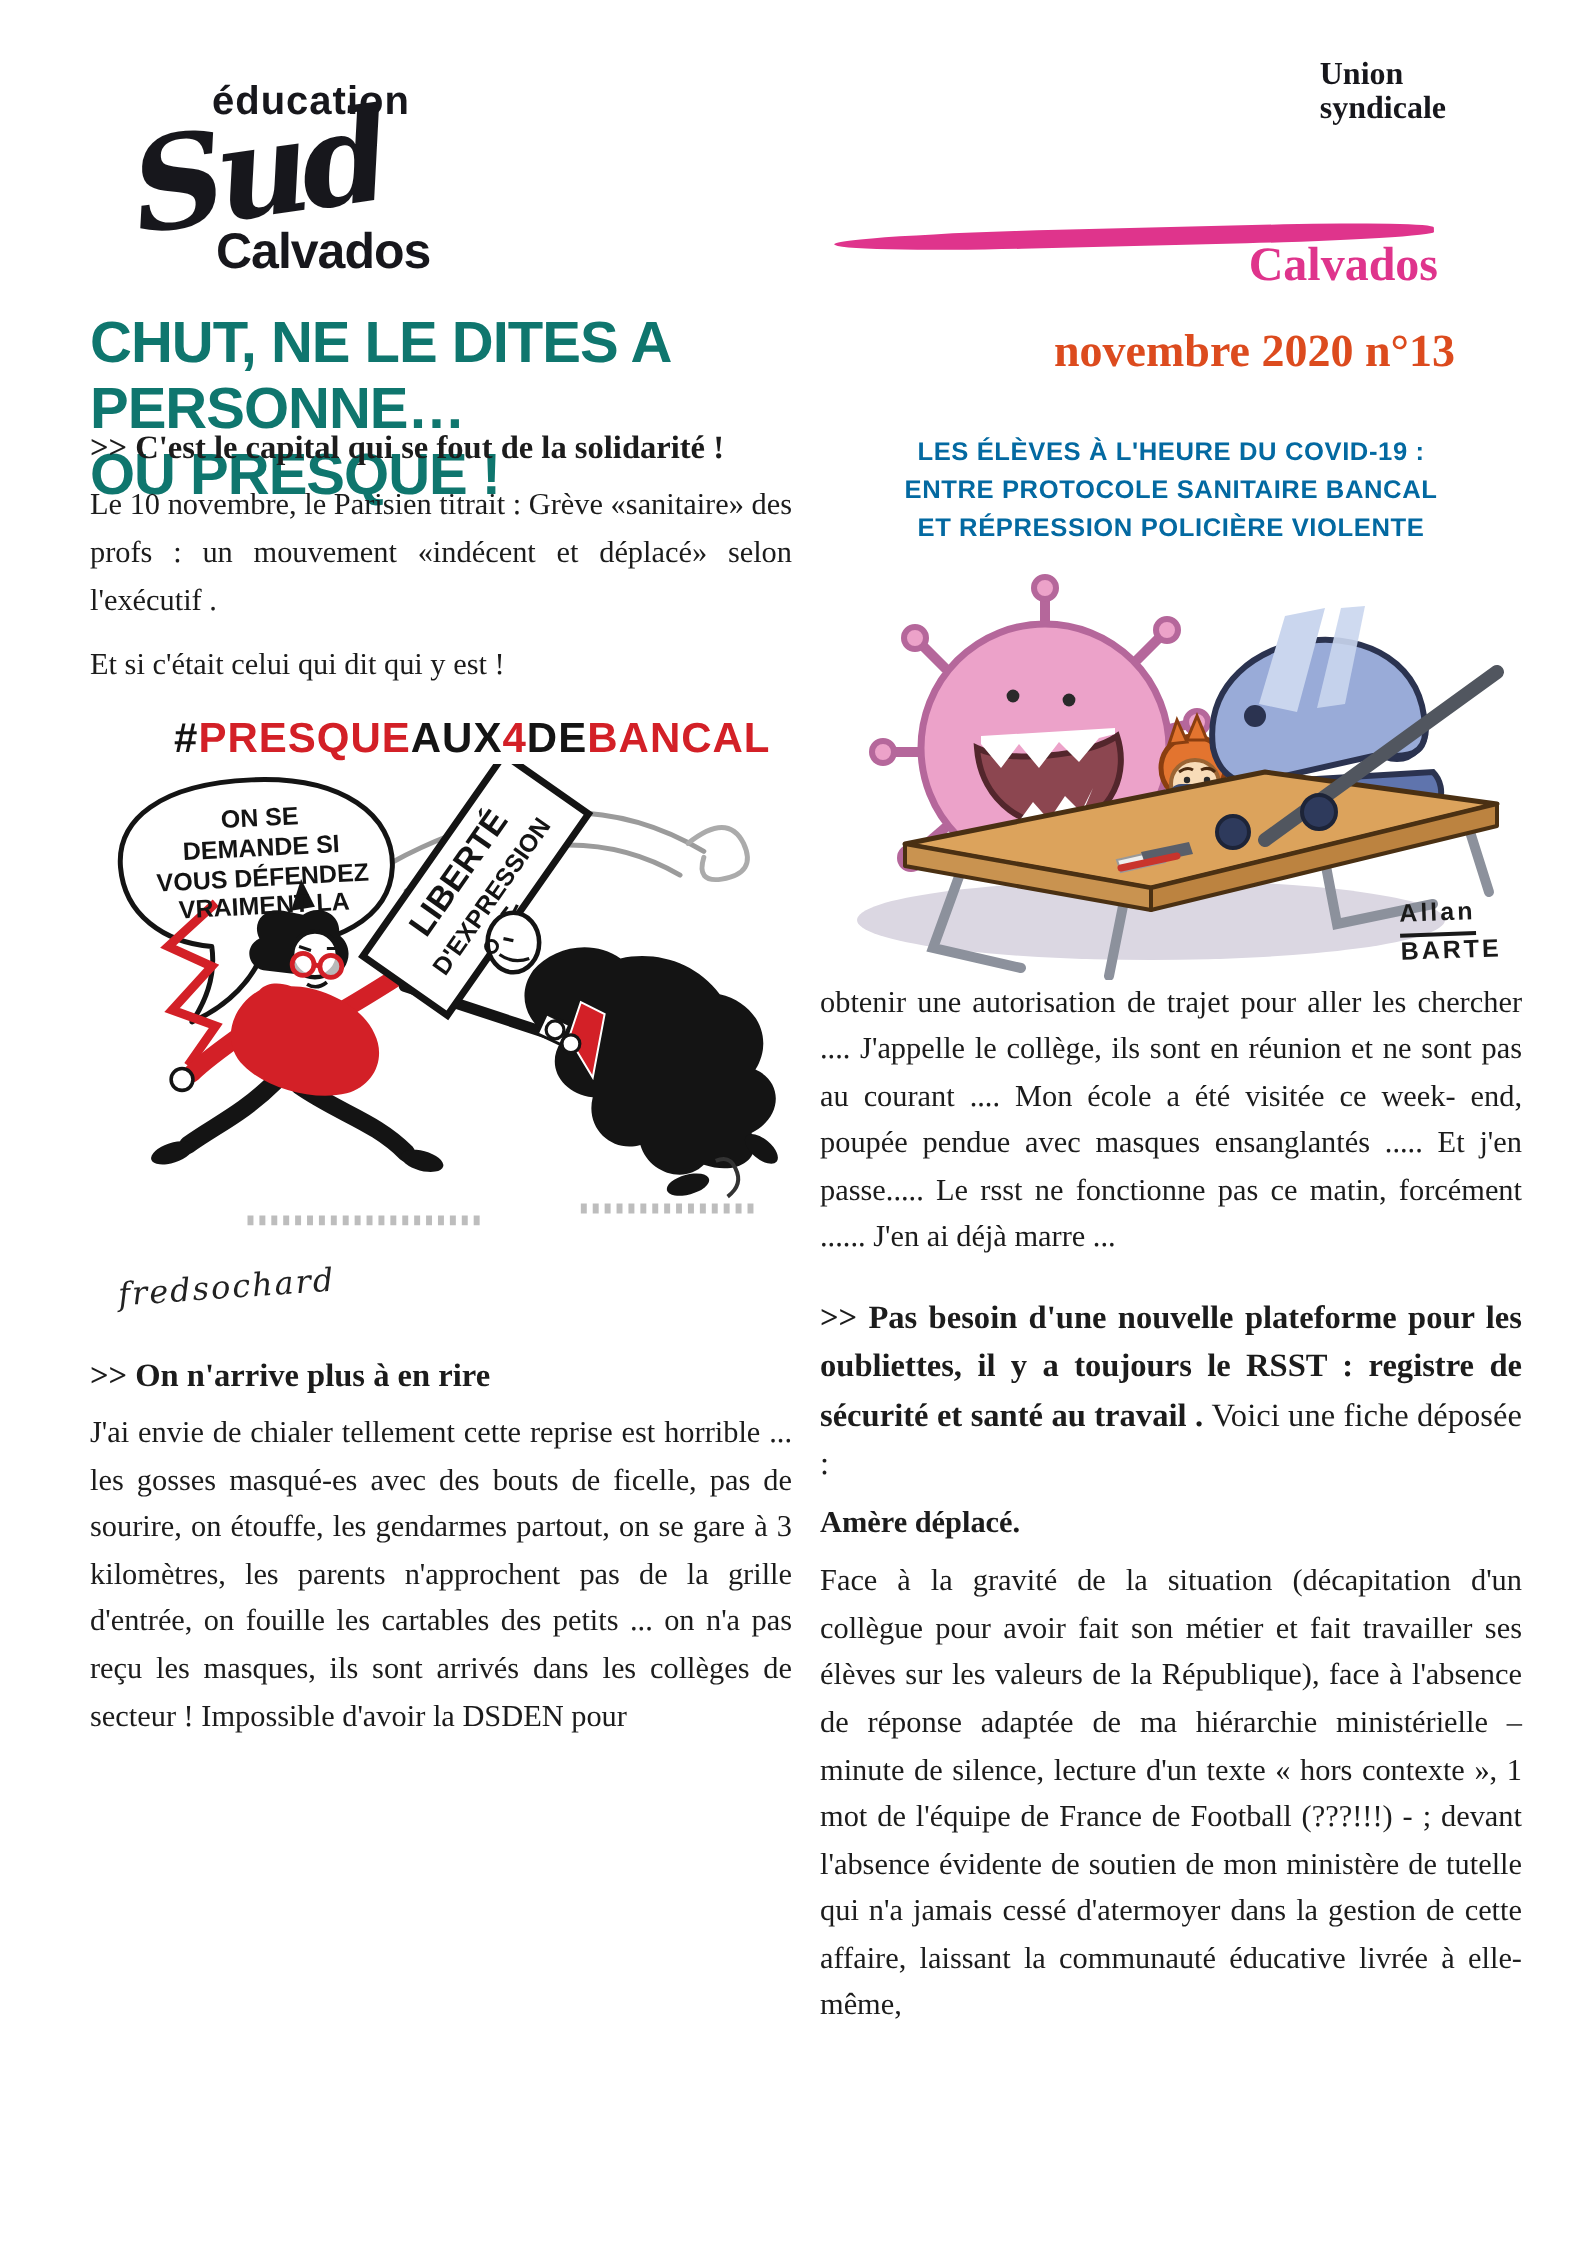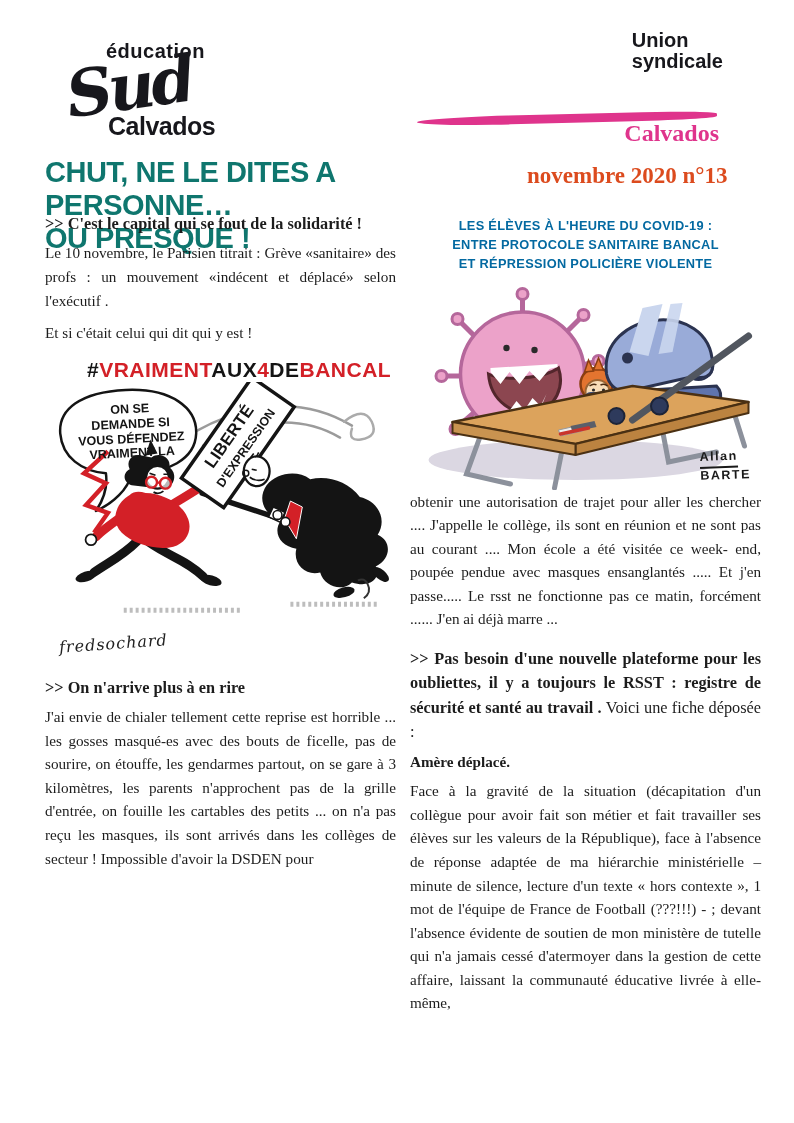--- a/index.html
+++ b/index.html
@@ -9,22 +9,22 @@
   
   .logo-sud{position:absolute;left:70px;top:40px;width:170px;height:118px;color:#17171c;}
   .sud-education{margin-left:36px;font-family:"Liberation Sans",sans-serif;font-weight:700;
         font-size:20px;letter-spacing:.5px;}
   .sud-script{margin-top:-14px;margin-left:-4px;font-family:"DejaVu Serif",serif;font-style:italic;
         font-weight:900;font-size:64px;letter-spacing:-4px;transform:rotate(-8deg);display:inline-block;}
   .sud-calvados{margin-top:-12px;margin-left:38px;font-family:"Liberation Sans",sans-serif;
         font-weight:900;font-size:25px;letter-spacing:-0.5px;}
 
   .logo-soli{position:absolute;left:413px;top:24px;width:350px;height:120px;color:#17171c;}
-  .soli-union{position:absolute;right:40px;top:6px;font-family:Liberation Sans, sans-serif;
-        font-weight:700;font-size:20px;line-height:1.05;white-space:pre-line;}
+  .soli-union{position:absolute;right:40px;top:6px;font-family:Liberation Serif, serif;
+        font-weight:700;font-size:16px;line-height:1.05;white-space:pre-line;}
   .soli-main{position:absolute;left:0;top:24px;font-family:"Liberation Serif",serif;
         font-weight:900;font-size:57px;letter-spacing:-1px;}
   .soli-underline{position:absolute;left:4px;top:90px;width:300px;height:9px;background:#df328c;
         background:#df348c;border-radius:60% 40% 50% 50%/80% 60% 60% 80%;transform:rotate(-1.4deg);}
   .soli-calvados{position:absolute;right:44px;top:96px;font-family:"Liberation Serif",serif;
         font-weight:900;font-size:24px;color:#df348c;}
 
   
   .masthead{position:absolute;left:45px;top:156px;width:480px;
         font-family:"Liberation Sans",sans-serif;font-weight:700;font-size:29px;
@@ -87,21 +87,21 @@
   </div>
   <div class="issue">novembre 2020 n°13</div>
 
   <div class="col col-left">
     <h2>&gt;&gt; C'est le capital qui se fout de la solidarité !</h2>
     <p>Le 10 novembre, le Parisien titrait : Grève «sanitaire» des profs : un mouvement «indécent et déplacé» selon l'exécutif .</p>
     <p>Et si c'était celui qui dit qui y est !</p>
 
     <figure class="cartoon1" style="margin-left:0;margin-right:0;">
       <div class="hashtag">
-        <span class="blk">#</span><span class="red">VRAIMENT</span><span class="blk">AUX</span><span class="red">4</span><span class="blk">DE</span><span class="red">BANCAL</span>
+        <span class="blk">#</span><span class="red">PRESQUE</span><span class="blk">AUX</span><span class="red">4</span><span class="blk">DE</span><span class="red">BANCAL</span>
       </div>
 
       <svg class="scene1" width="345" height="250" viewBox="0 0 345 252">
 
         <g fill="none" stroke="#9b9b9b" stroke-width="2.5" stroke-linecap="round">
           <path d="M150 50 Q 238 2 308 44"></path>
           <path d="M158 64 Q 238 22 296 56"></path>
           <path d="M300 40 q 20 -16 28 0 q 7 15 -11 18 q -13 2 -9 -11" stroke="#ababab"></path>
         </g>
 

